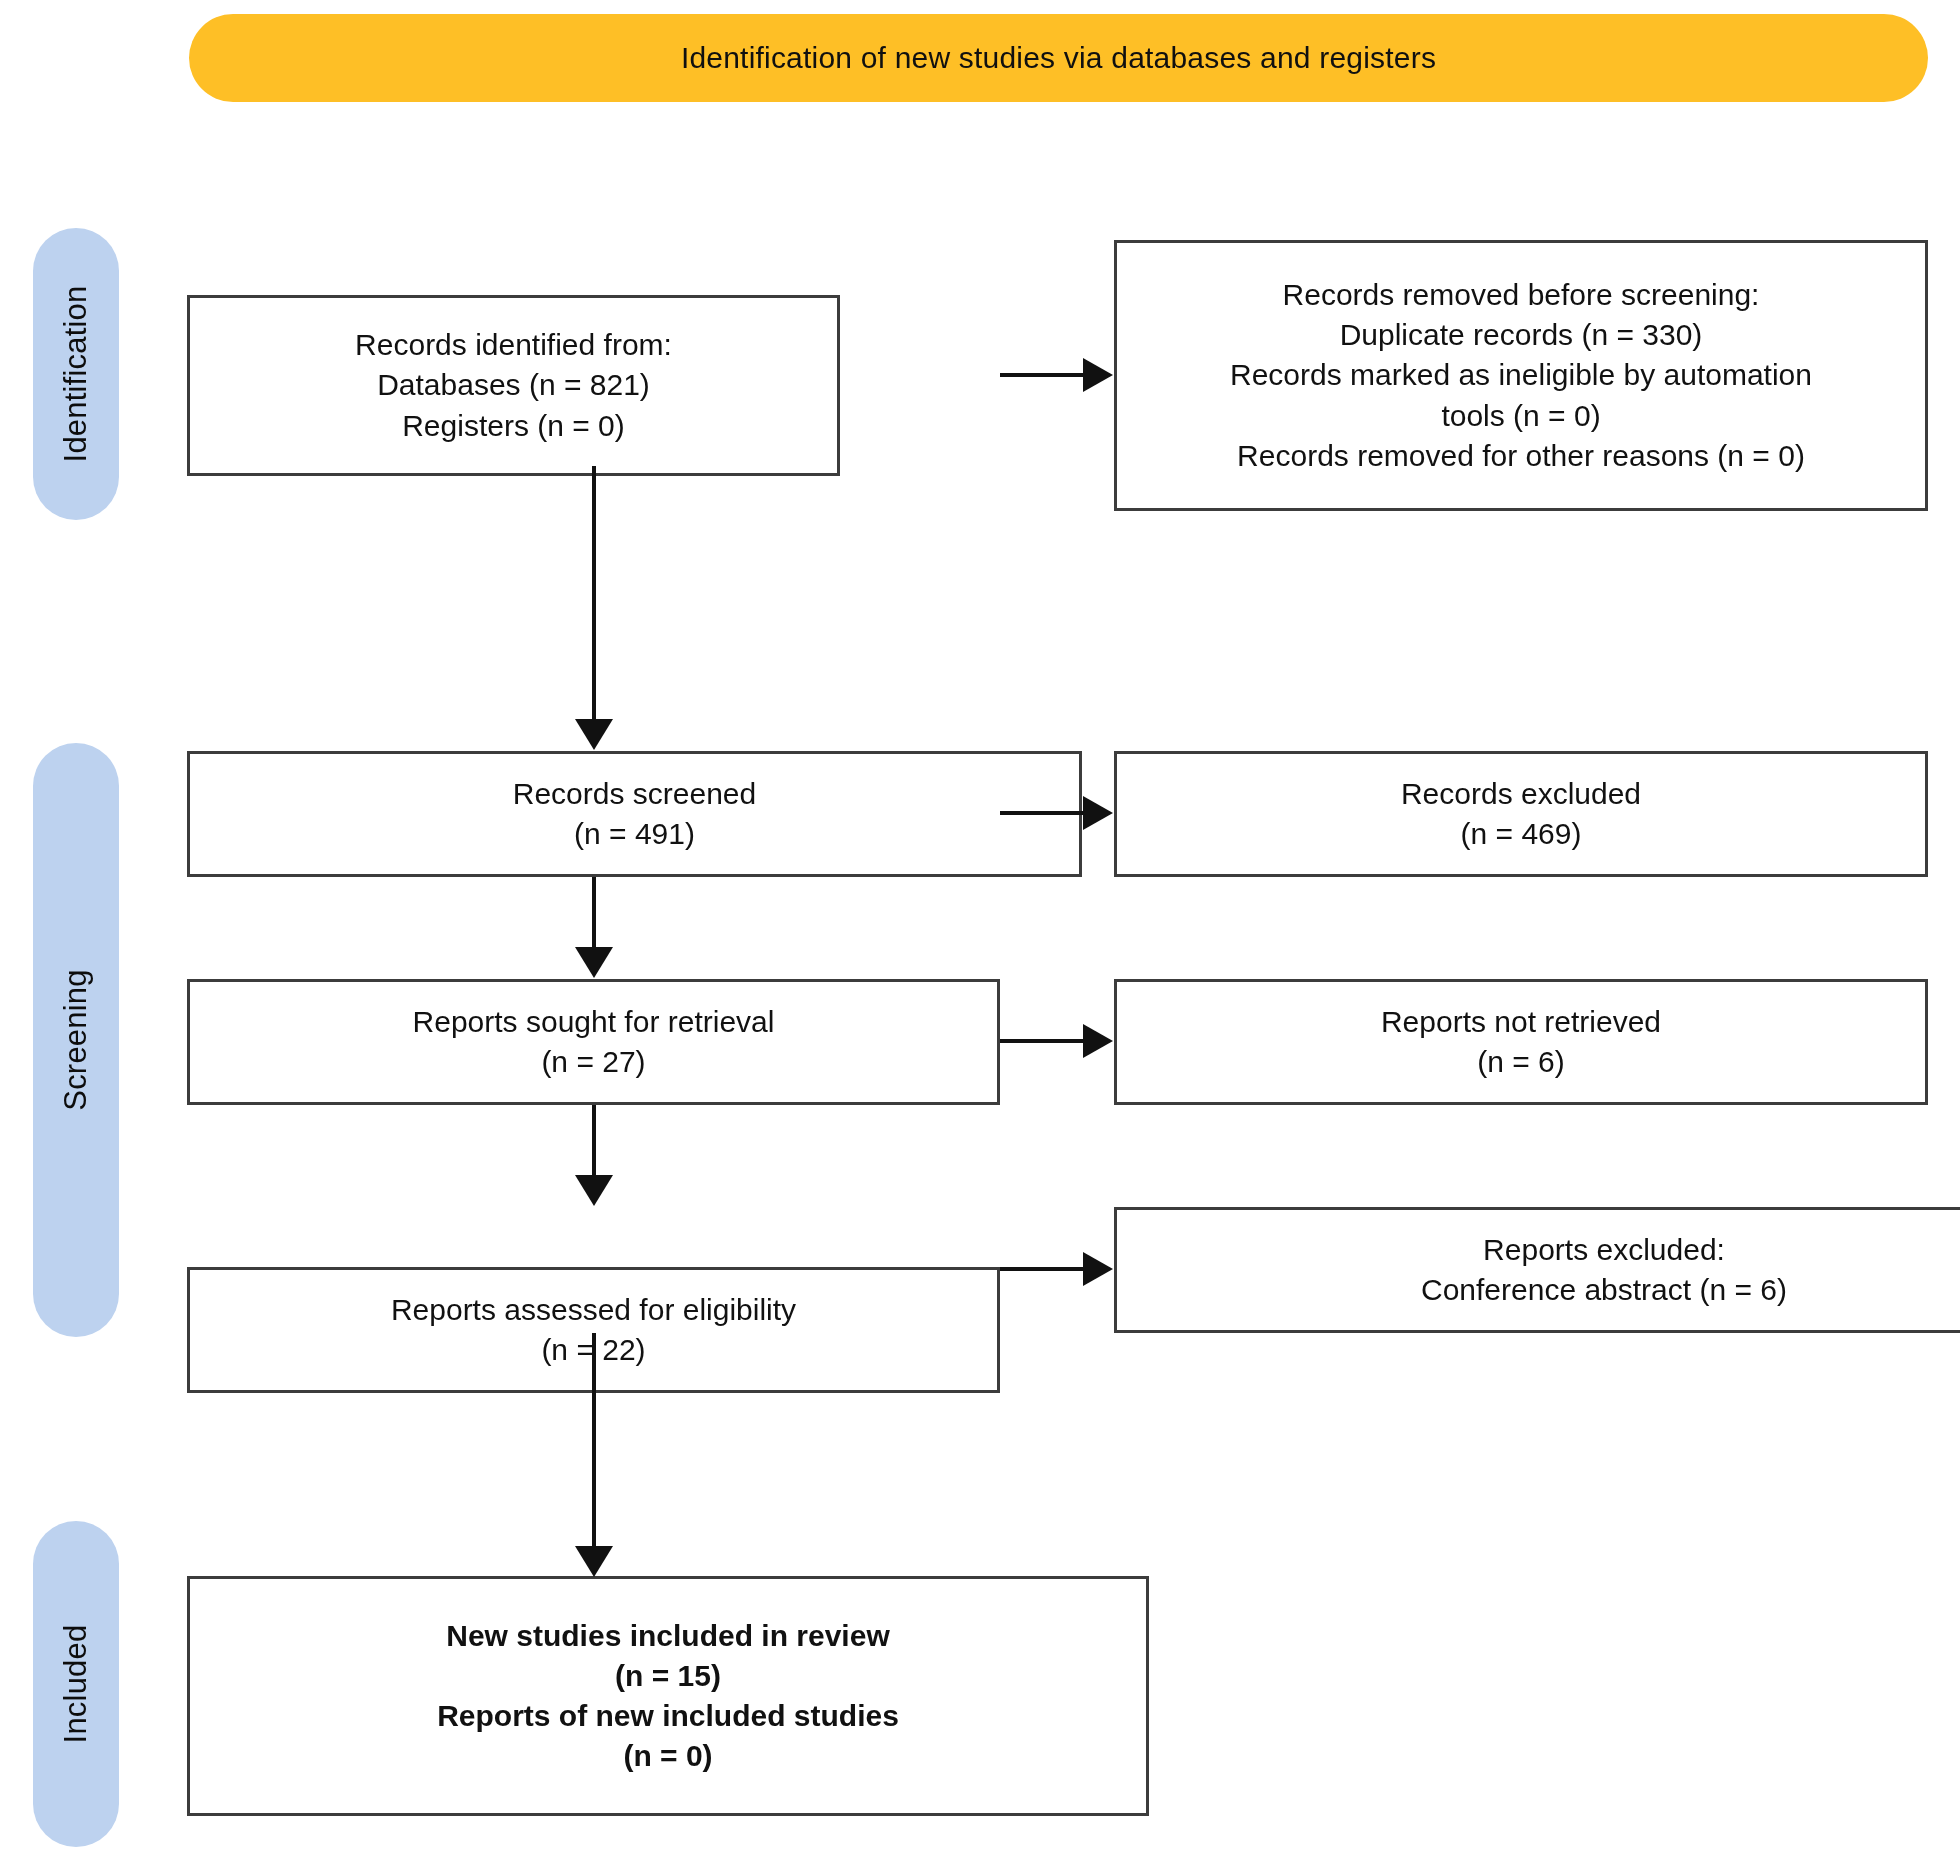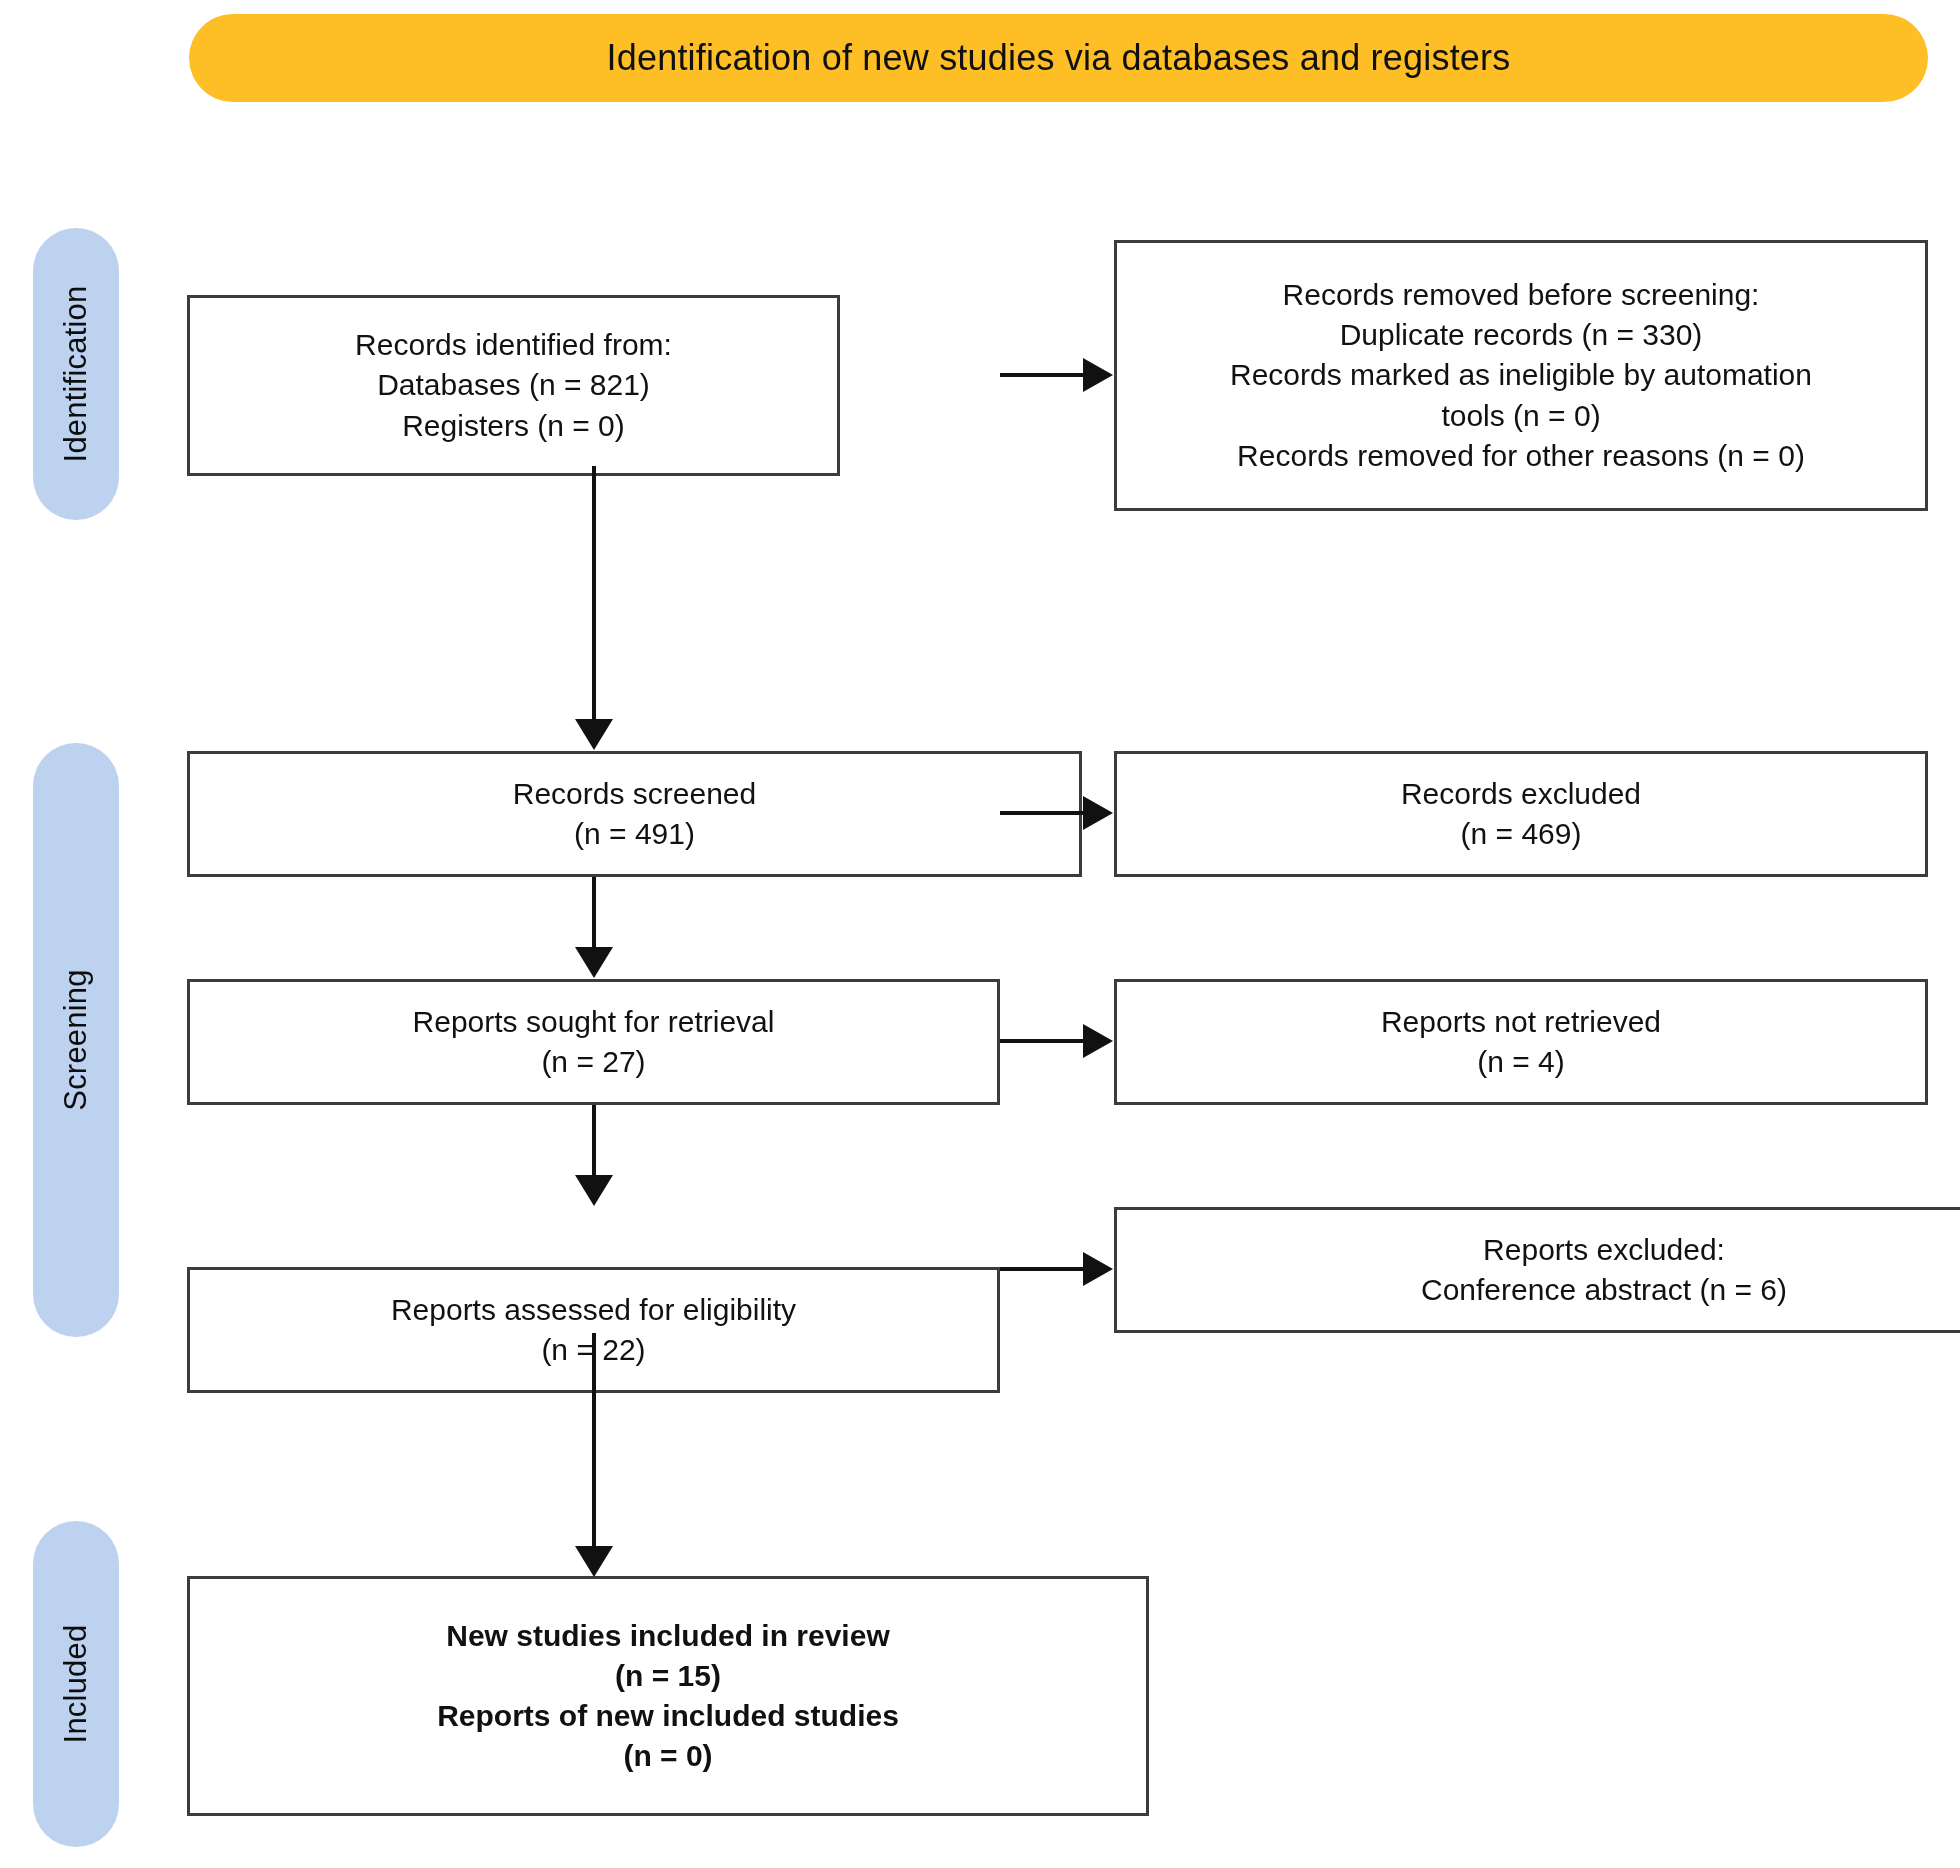--- a/index.html
+++ b/index.html
@@ -24,21 +24,21 @@
     top: 14px;
     width: 1739px;
     height: 88px;
     background: #febf26;
     border-radius: 44px;
     display: flex;
     align-items: center;
     justify-content: center;
   }
   .banner-text {
-    font-size: 36px;
+    font-size: 30px;
     color: #101010;
     letter-spacing: 0.2px;
     white-space: nowrap;
   }
 
   
   .band {
     position: absolute;
     left: 33px;
     width: 86px;
@@ -201,21 +201,21 @@
 Records removed for other reasons (n = 0)</span>
   </div>
 
   <div class="node" id="node-excluded">
     <span class="node-text">Records excluded
 (n = 469)</span>
   </div>
 
   <div class="node" id="node-notretrieved">
     <span class="node-text">Reports not retrieved
-(n = 4)</span>
+(n = 6)</span>
   </div>
 
   <div class="node" id="node-repexcluded">
     <span class="node-text">Reports excluded:
 Conference abstract (n = 6)</span>
   </div>
 
   <div class="conn" id="arrow-h1">
     <div class="h-shaft"></div>
     <div class="h-head"></div>

